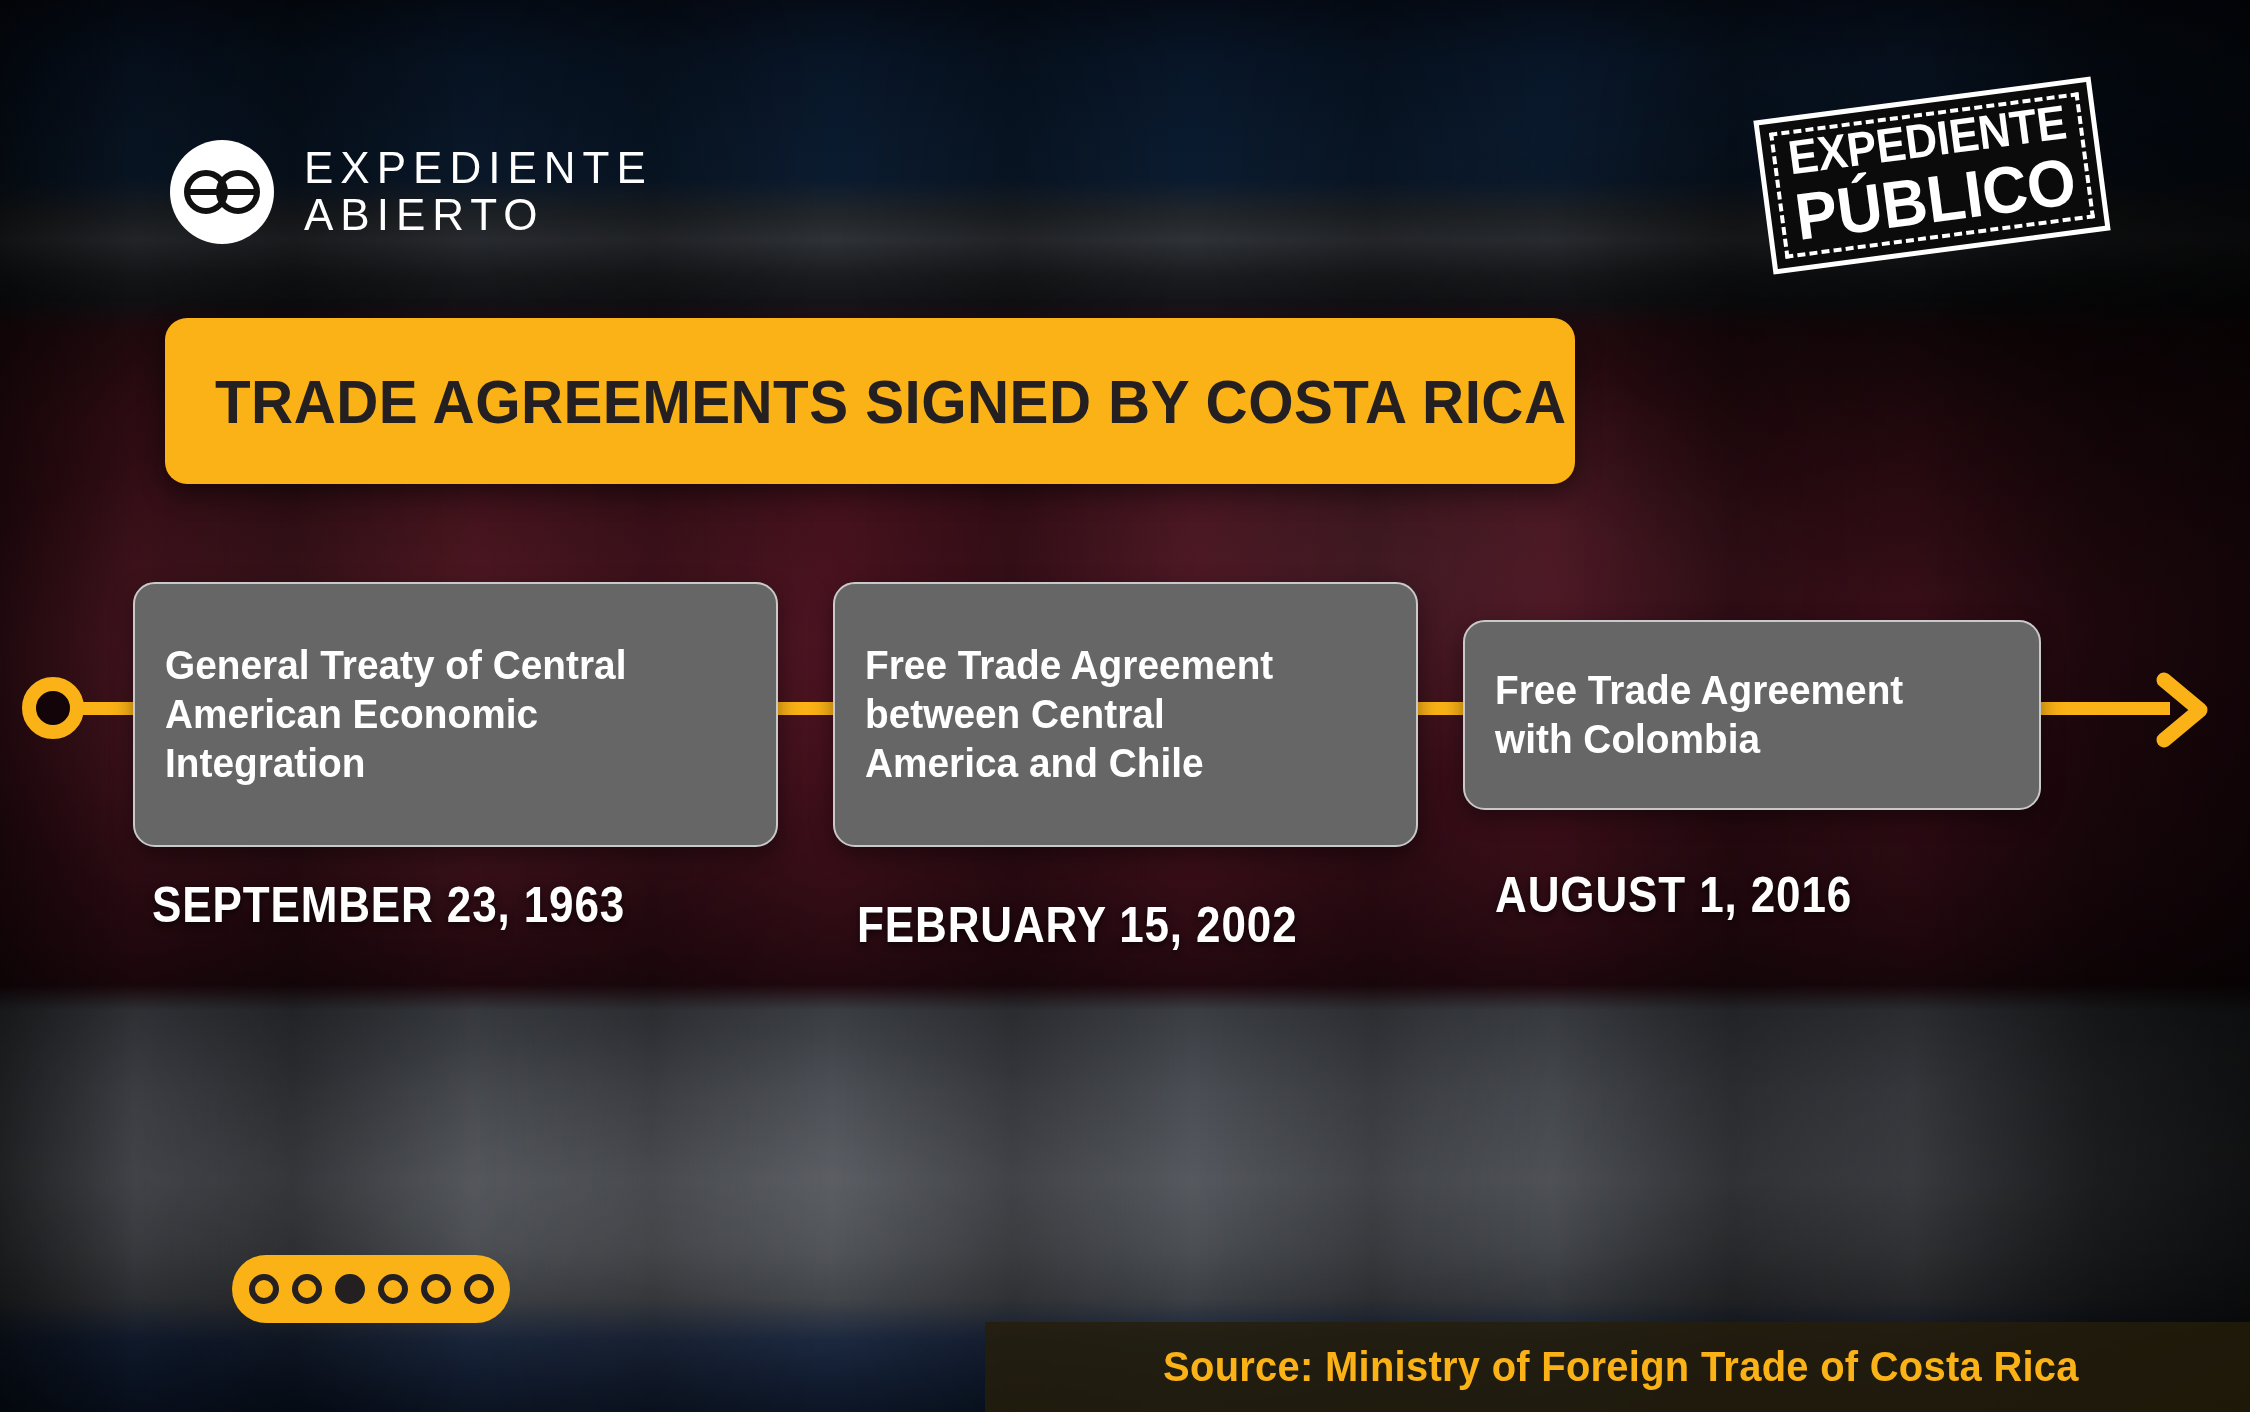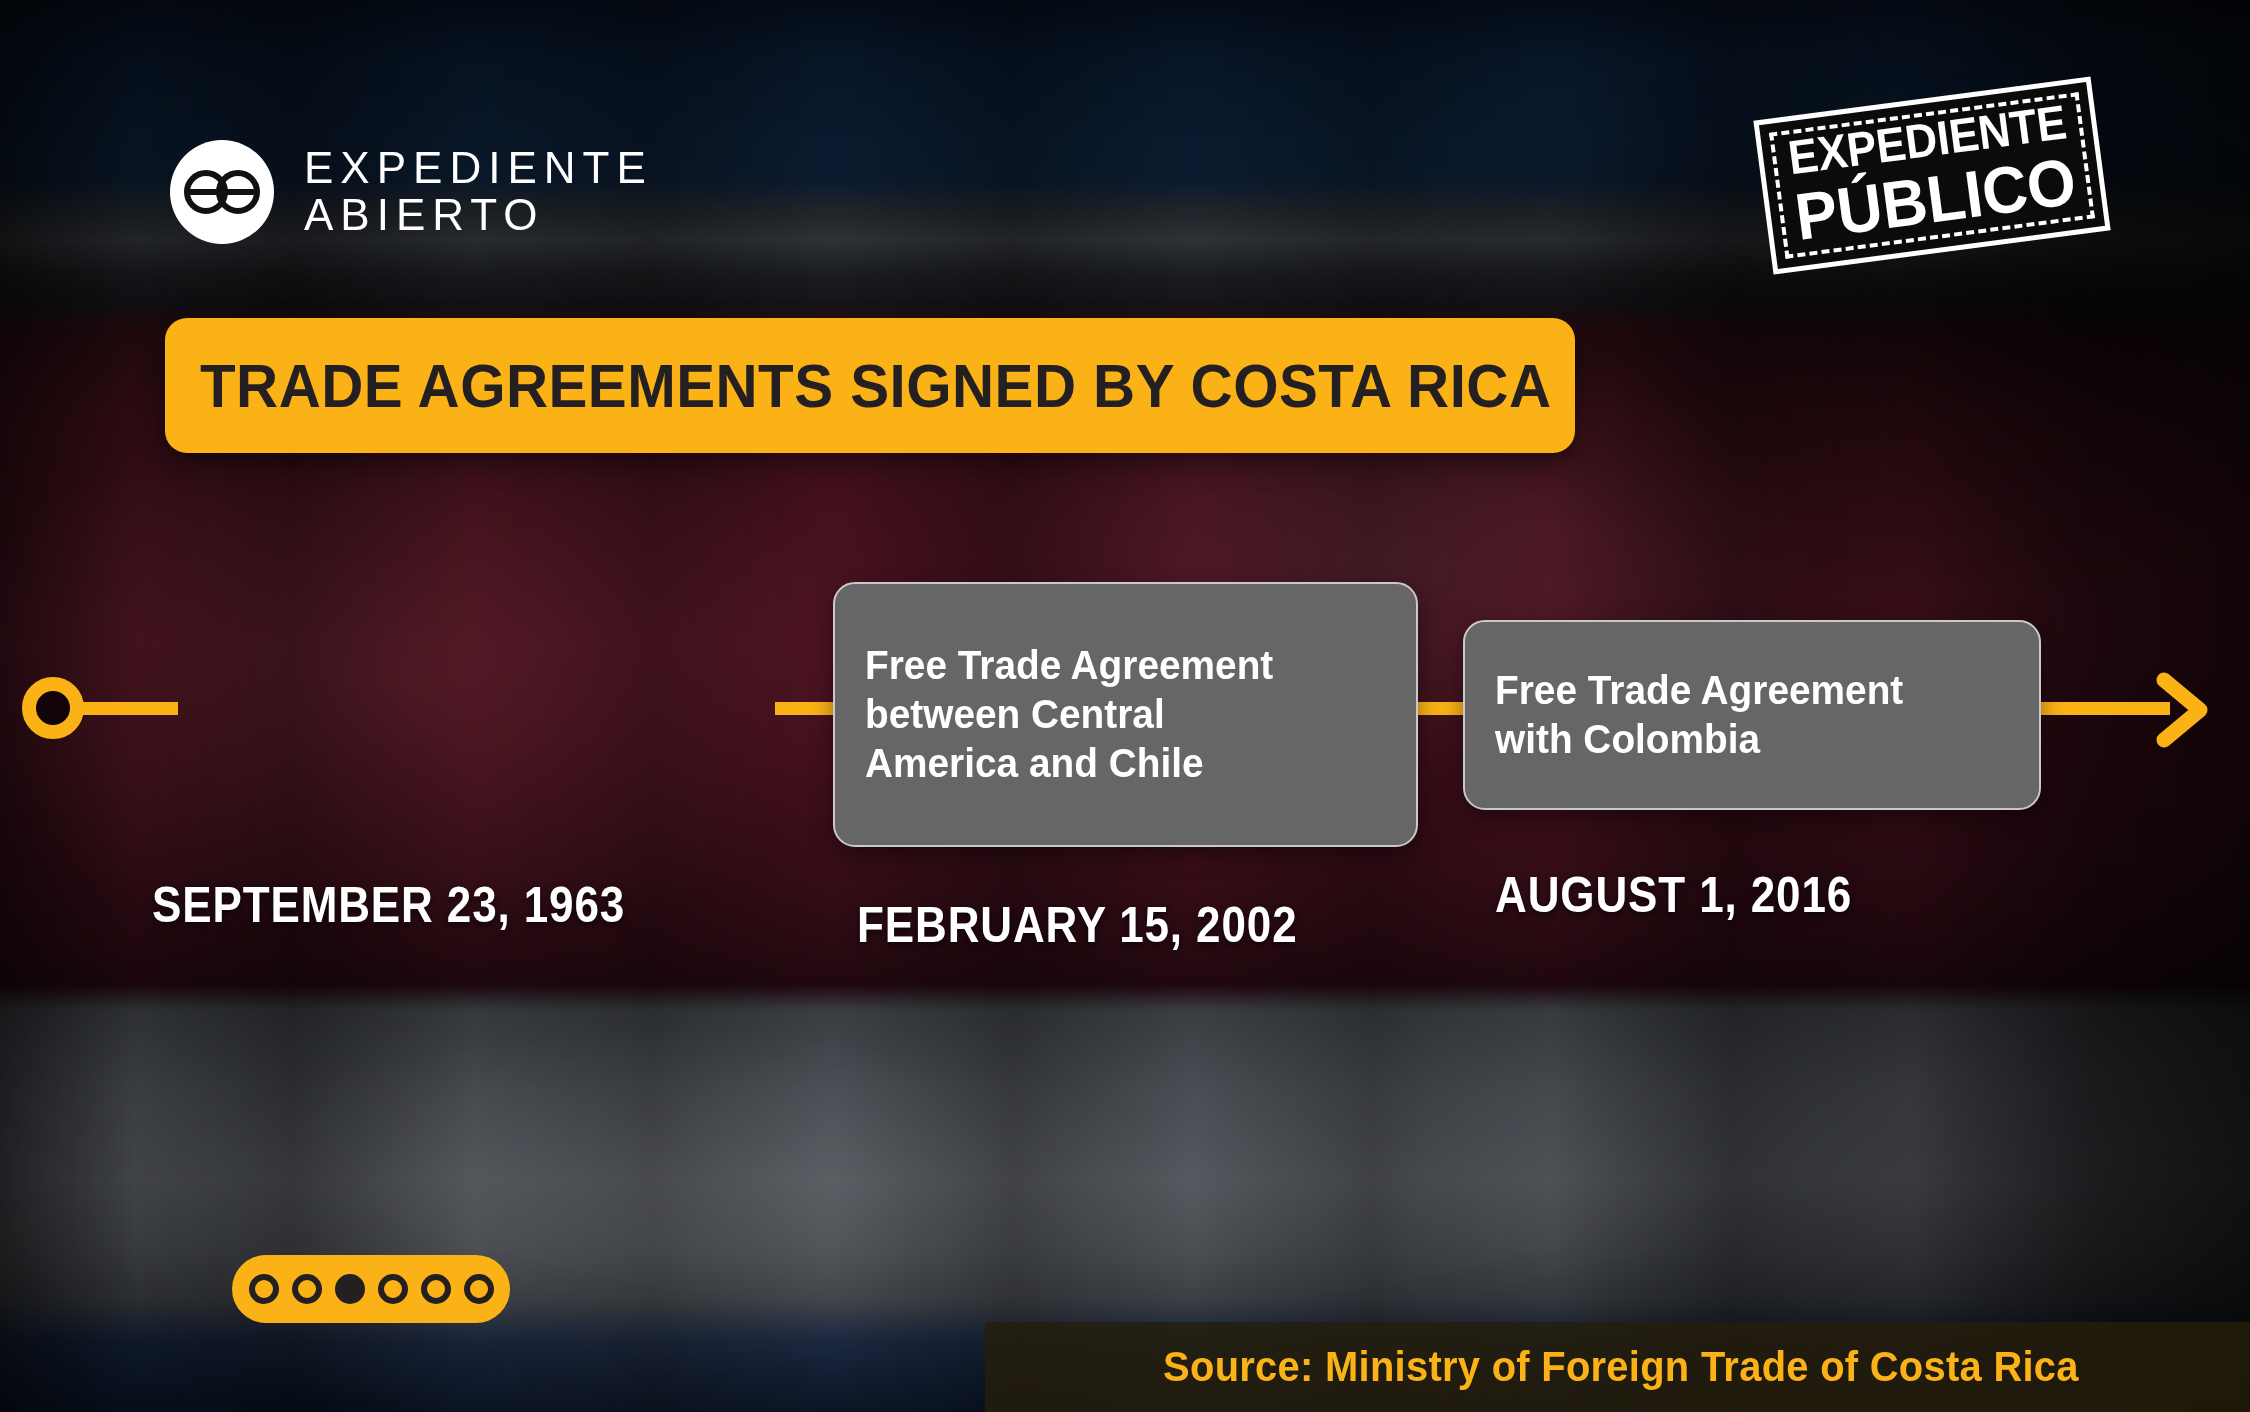--- a/index.html
+++ b/index.html
@@ -159,26 +159,26 @@
     line-height: 1;
     margin-top: 2px;
   }
 
   
   .title-bar {
     position: absolute;
     left: 165px;
     top: 318px;
     width: 1410px;
-    height: 135px;
+    height: 166px;
     background: #FBB217;
     border-radius: 22px;
     display: flex;
     align-items: center;
-    padding-left: 35px;
+    padding-left: 50px;
     box-shadow: 0 10px 26px rgba(0,0,0,0.45);
   }
   .title-text {
     color: #241f20;
     font-size: 62px;
     font-weight: 700;
     letter-spacing: 0.5px;
     transform: scaleX(0.94);
     transform-origin: left center;
     white-space: nowrap;
@@ -343,20 +343,25 @@
     <div class="tl-line seg4"></div>
 
     <div class="tl-dot"></div>
 
     <div class="tl-arrow">
       <svg width="100" height="100" viewBox="0 0 100 100" aria-hidden="true">
         <polyline points="34,20 70,50 34,80" fill="none" stroke="#FBB217" stroke-width="15" stroke-linecap="round" stroke-linejoin="round"></polyline>
       </svg>
     </div>
 
+    <div class="tl-card c1">
+      <div class="tl-card-text">General Treaty of Central
+American Economic
+Integration</div>
+    </div>
     <div class="tl-card c2">
       <div class="tl-card-text">Free Trade Agreement
 between Central
 America and Chile</div>
     </div>
     <div class="tl-card c3">
       <div class="tl-card-text">Free Trade Agreement
 with Colombia</div>
     </div>
 

